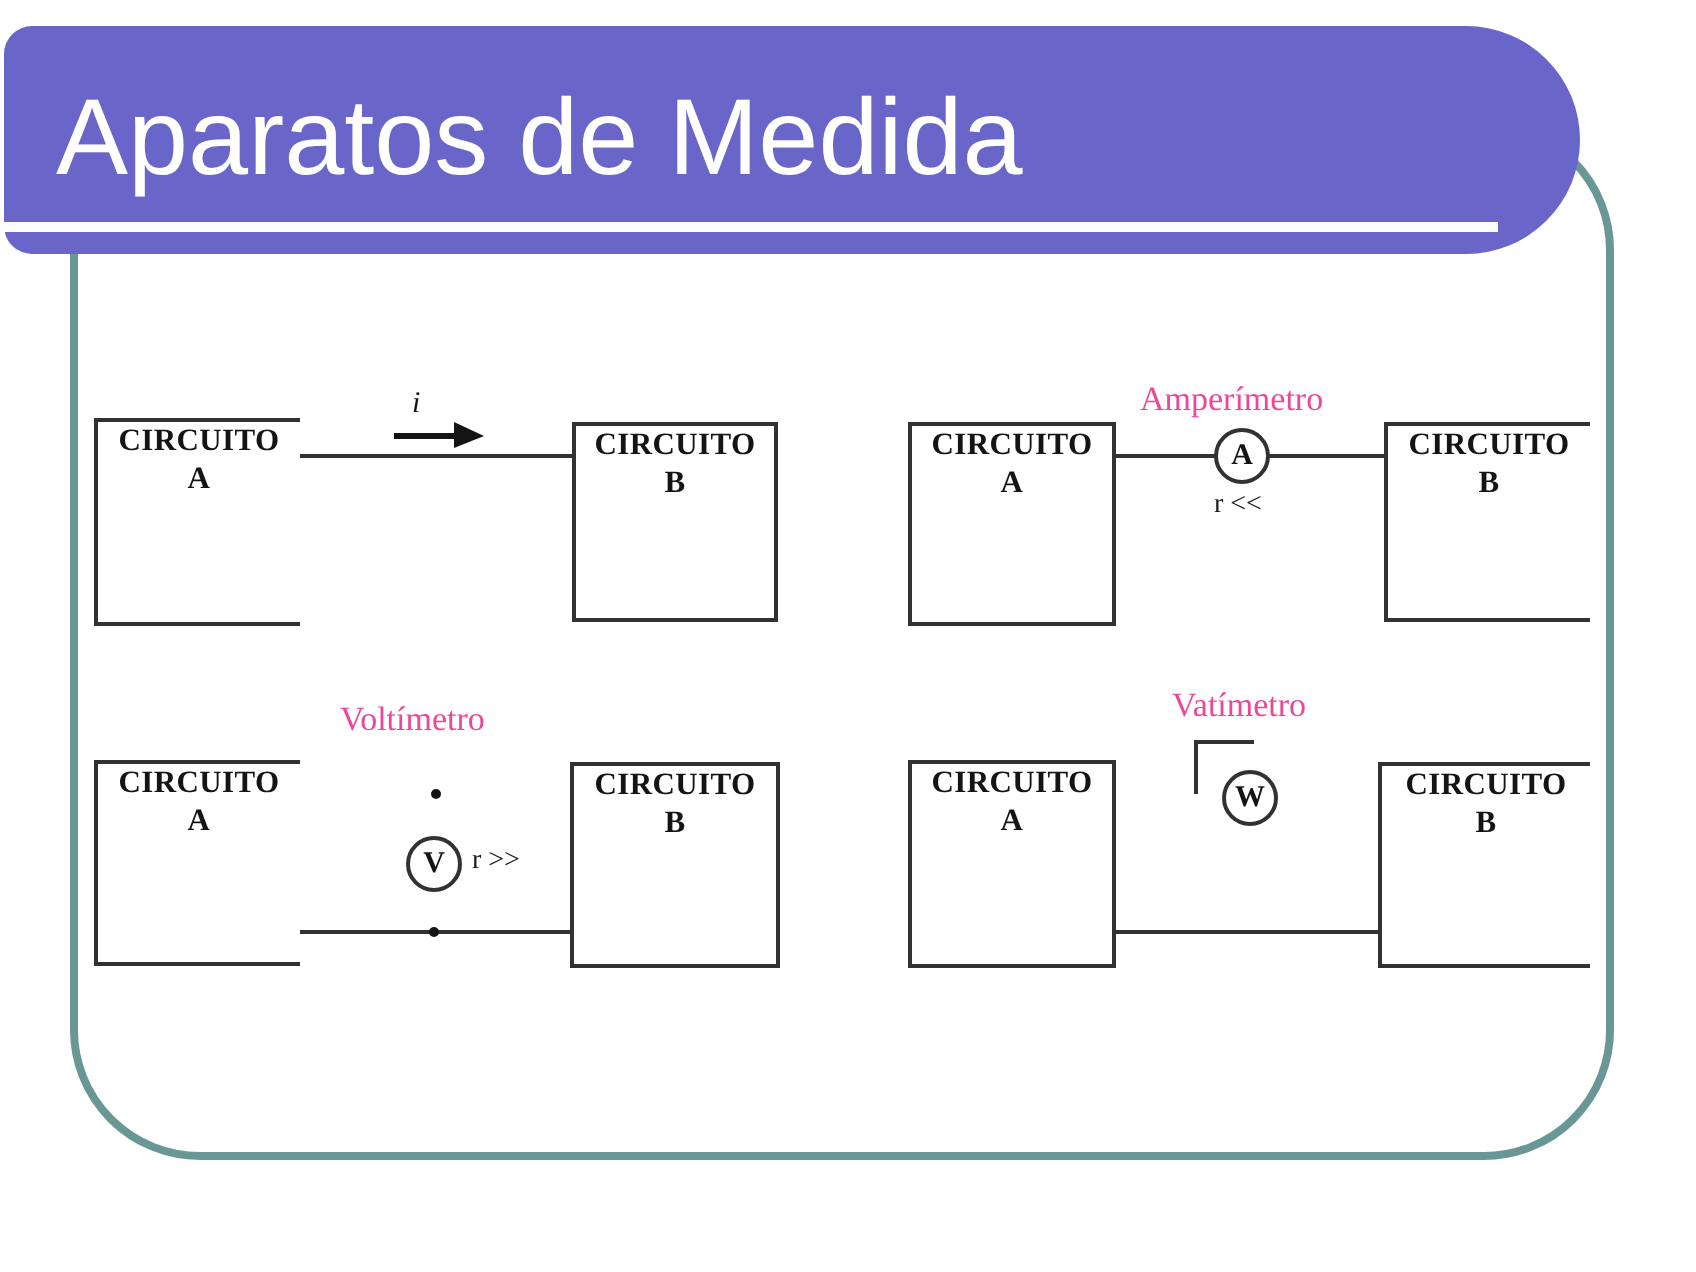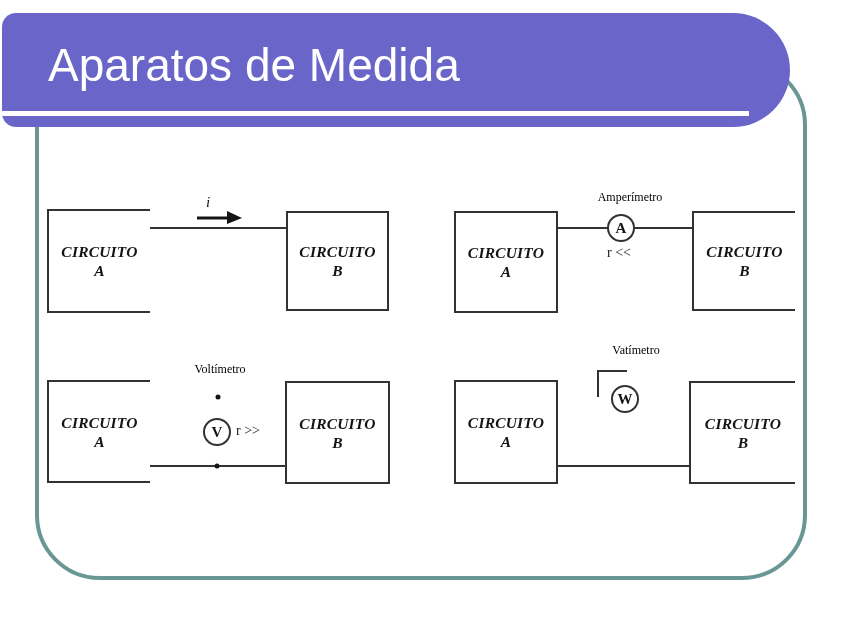--- a/index.html
+++ b/index.html
@@ -13,51 +13,49 @@
     box-sizing:border-box;border:4px solid #699795;border-radius:65px;
     z-index:1;
   }
   
   #banner{
     position:absolute;left:2px;top:13px;width:788px;height:114px;
     background:#6A66C9;border-radius:14px 57px 57px 14px;z-index:2;
   }
   #title{
     position:absolute;left:28px;top:42px;z-index:4;color:#ffffff;
-    font-family:"Liberation Sans", sans-serif;font-size:46px;line-height:1.0;
+    font-family:"Liberation Sans", sans-serif;font-size:54px;line-height:1.0;
     white-space:nowrap;
-    margin-left:20px;
   }
   #underline{
     position:absolute;left:0px;top:111px;width:749px;height:5px;
     background:#fdfdff;z-index:3;
   }
   
   .cbox{
     position:absolute;box-sizing:border-box;border:2px solid #323232;
-    display:flex;align-items:center;justify-content:center;z-index:2;
+    display:flex;justify-content:center;z-index:2;
     background:transparent;
-    font-style:italic;
   }
   .cbox.open-right{border-right:none;}
   .cbox-text{
     text-align:center;font-weight:bold;font-size:15.5px;line-height:19px;
     color:#141414;letter-spacing:0.2px;
   }
   
   .meter{
     position:absolute;width:28px;height:28px;box-sizing:border-box;
     border:2px solid #323232;border-radius:50%;background:#fff;
     display:flex;align-items:center;justify-content:center;
     font-weight:bold;font-size:15px;color:#141414;z-index:3;
   }
   
   .dlabel{
-    position:absolute;font-size:12px;color:#000000;z-index:2;
-    text-align:center;white-space:nowrap;
+    position:absolute;font-size:17px;color:#ec4899;z-index:2;
+    white-space:nowrap;
   }
   .note{
     position:absolute;font-size:14px;color:#1a1a1a;z-index:2;white-space:nowrap;
   }
   .ilabel{
     position:absolute;font-size:15px;font-style:italic;color:#141414;z-index:2;
   }
   #wires{position:absolute;left:0;top:0;z-index:2;pointer-events:none;}
 </style>
 </head>
@@ -112,21 +110,21 @@
     <span>A</span>
   </div>
   <div class="note" style="left:607px;top:245px;">r &lt;&lt;</div>
   <div class="cbox open-right" style="left:692px;top:211px;width:103px;height:100px;">
     <div class="cbox-text">
       <div>CIRCUITO</div>
       <div>B</div>
     </div>
   </div>
 
-  <div class="dlabel" style="left:170px;top:362px;width:100px;">Voltímetro</div>
+  <div class="dlabel" style="left:170px;top:350px;width:100px;">Voltímetro</div>
   <div class="cbox open-right" style="left:47px;top:380px;width:103px;height:103px;">
     <div class="cbox-text">
       <div>CIRCUITO</div>
       <div>A</div>
     </div>
   </div>
   <div class="meter" style="left:203px;top:418px;">
     <span>V</span>
   </div>
   <div class="note" style="left:236px;top:423px;">r &gt;&gt;</div>

